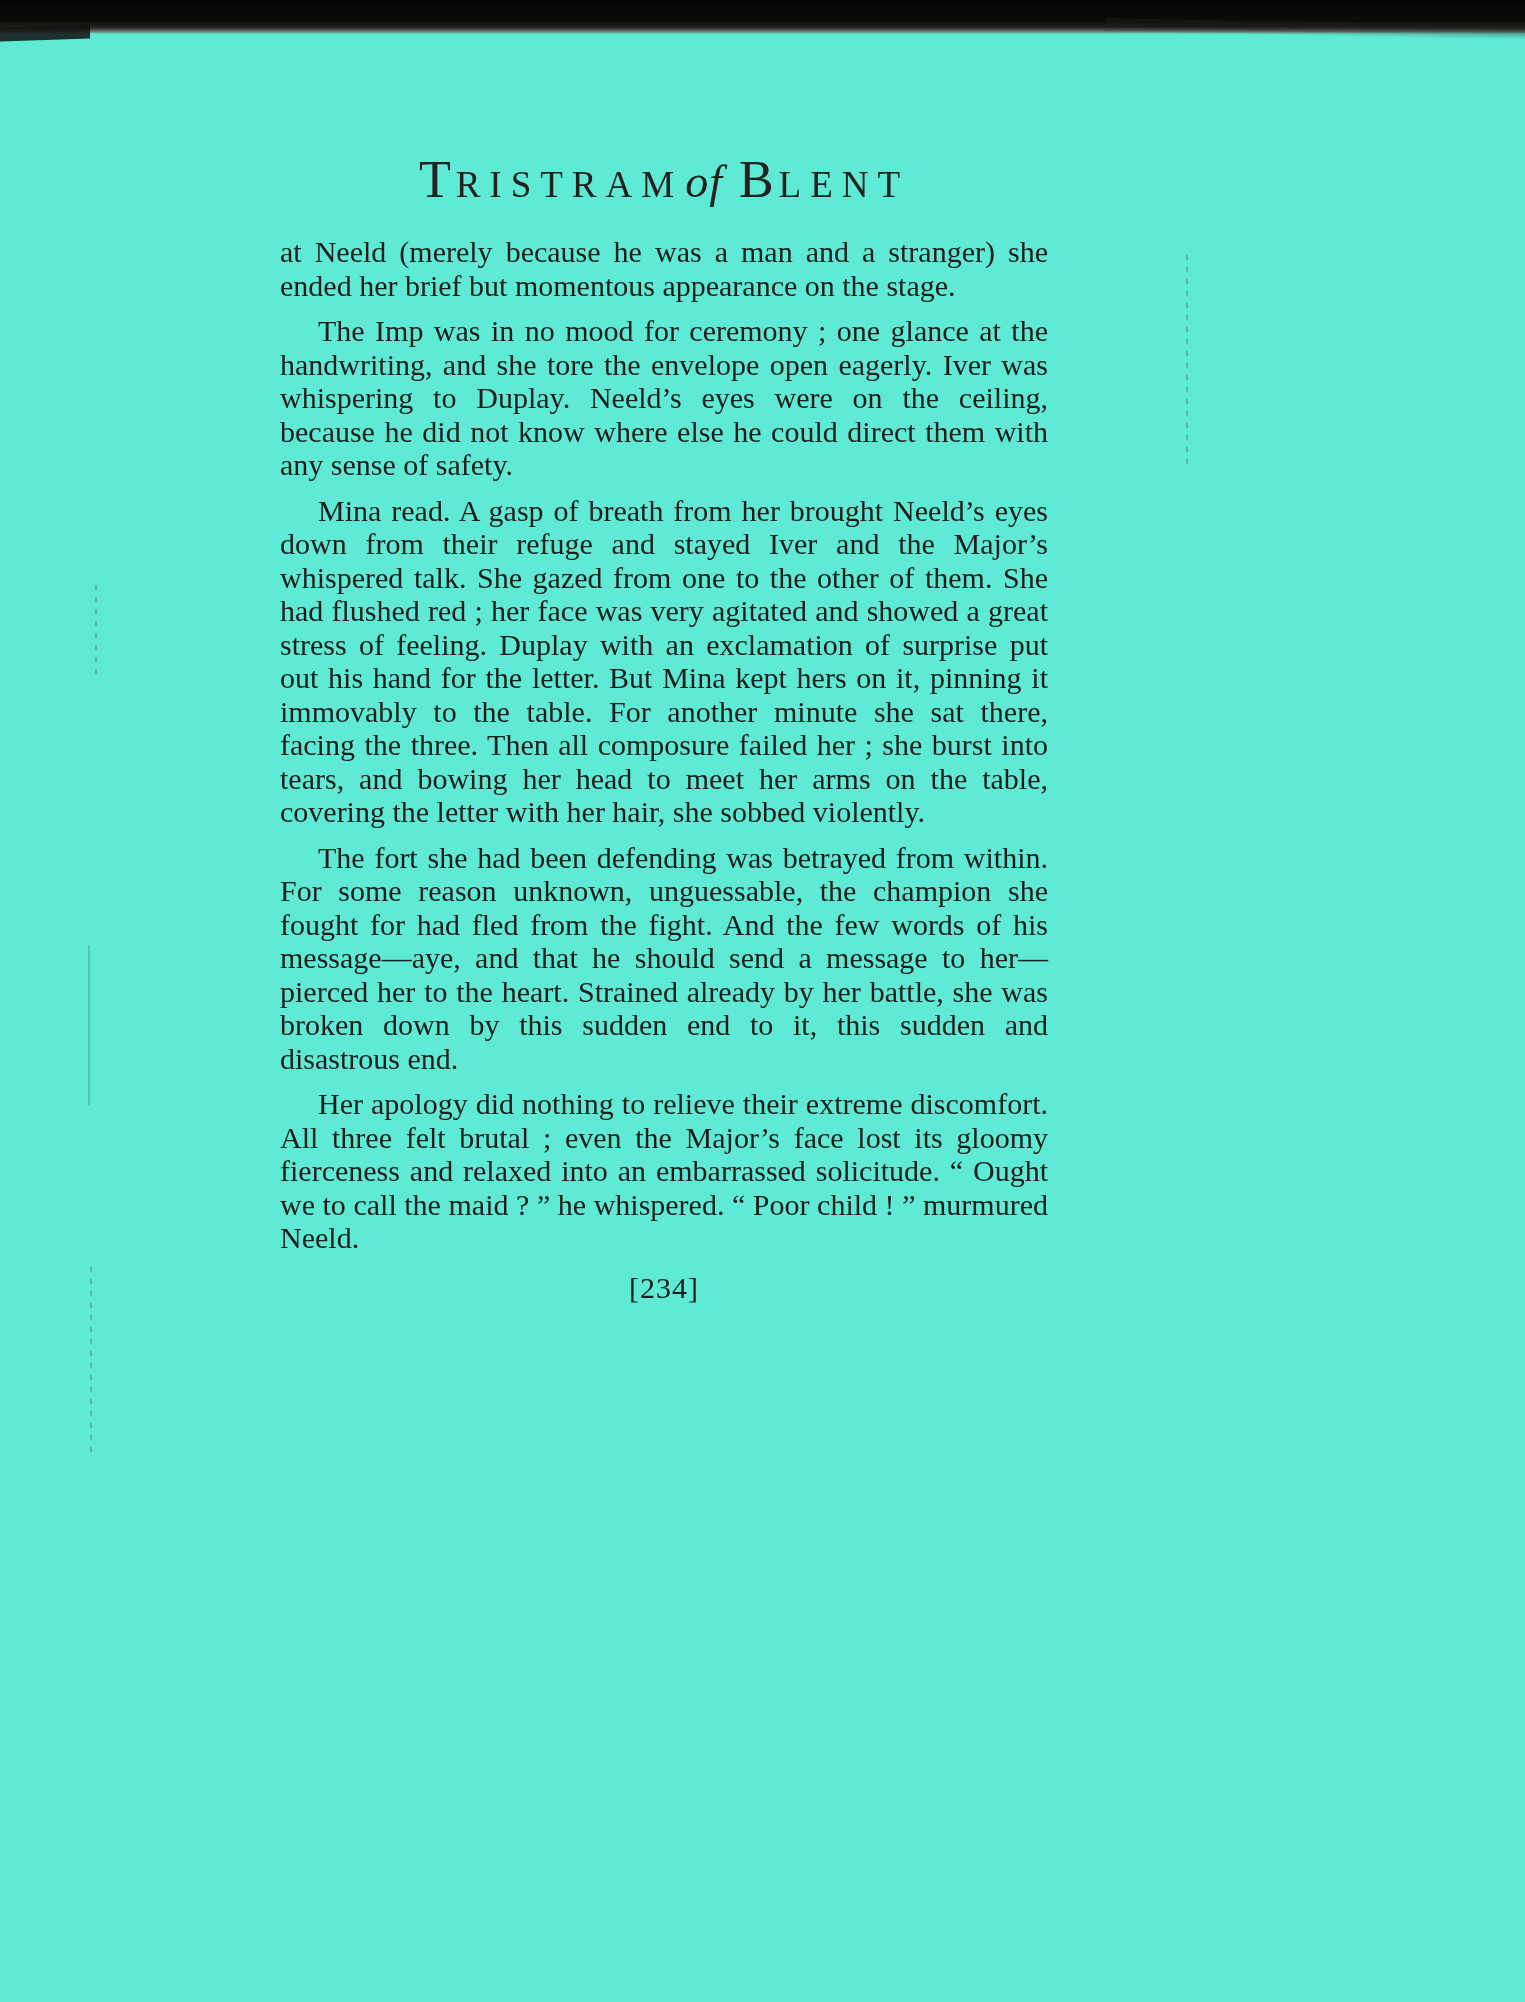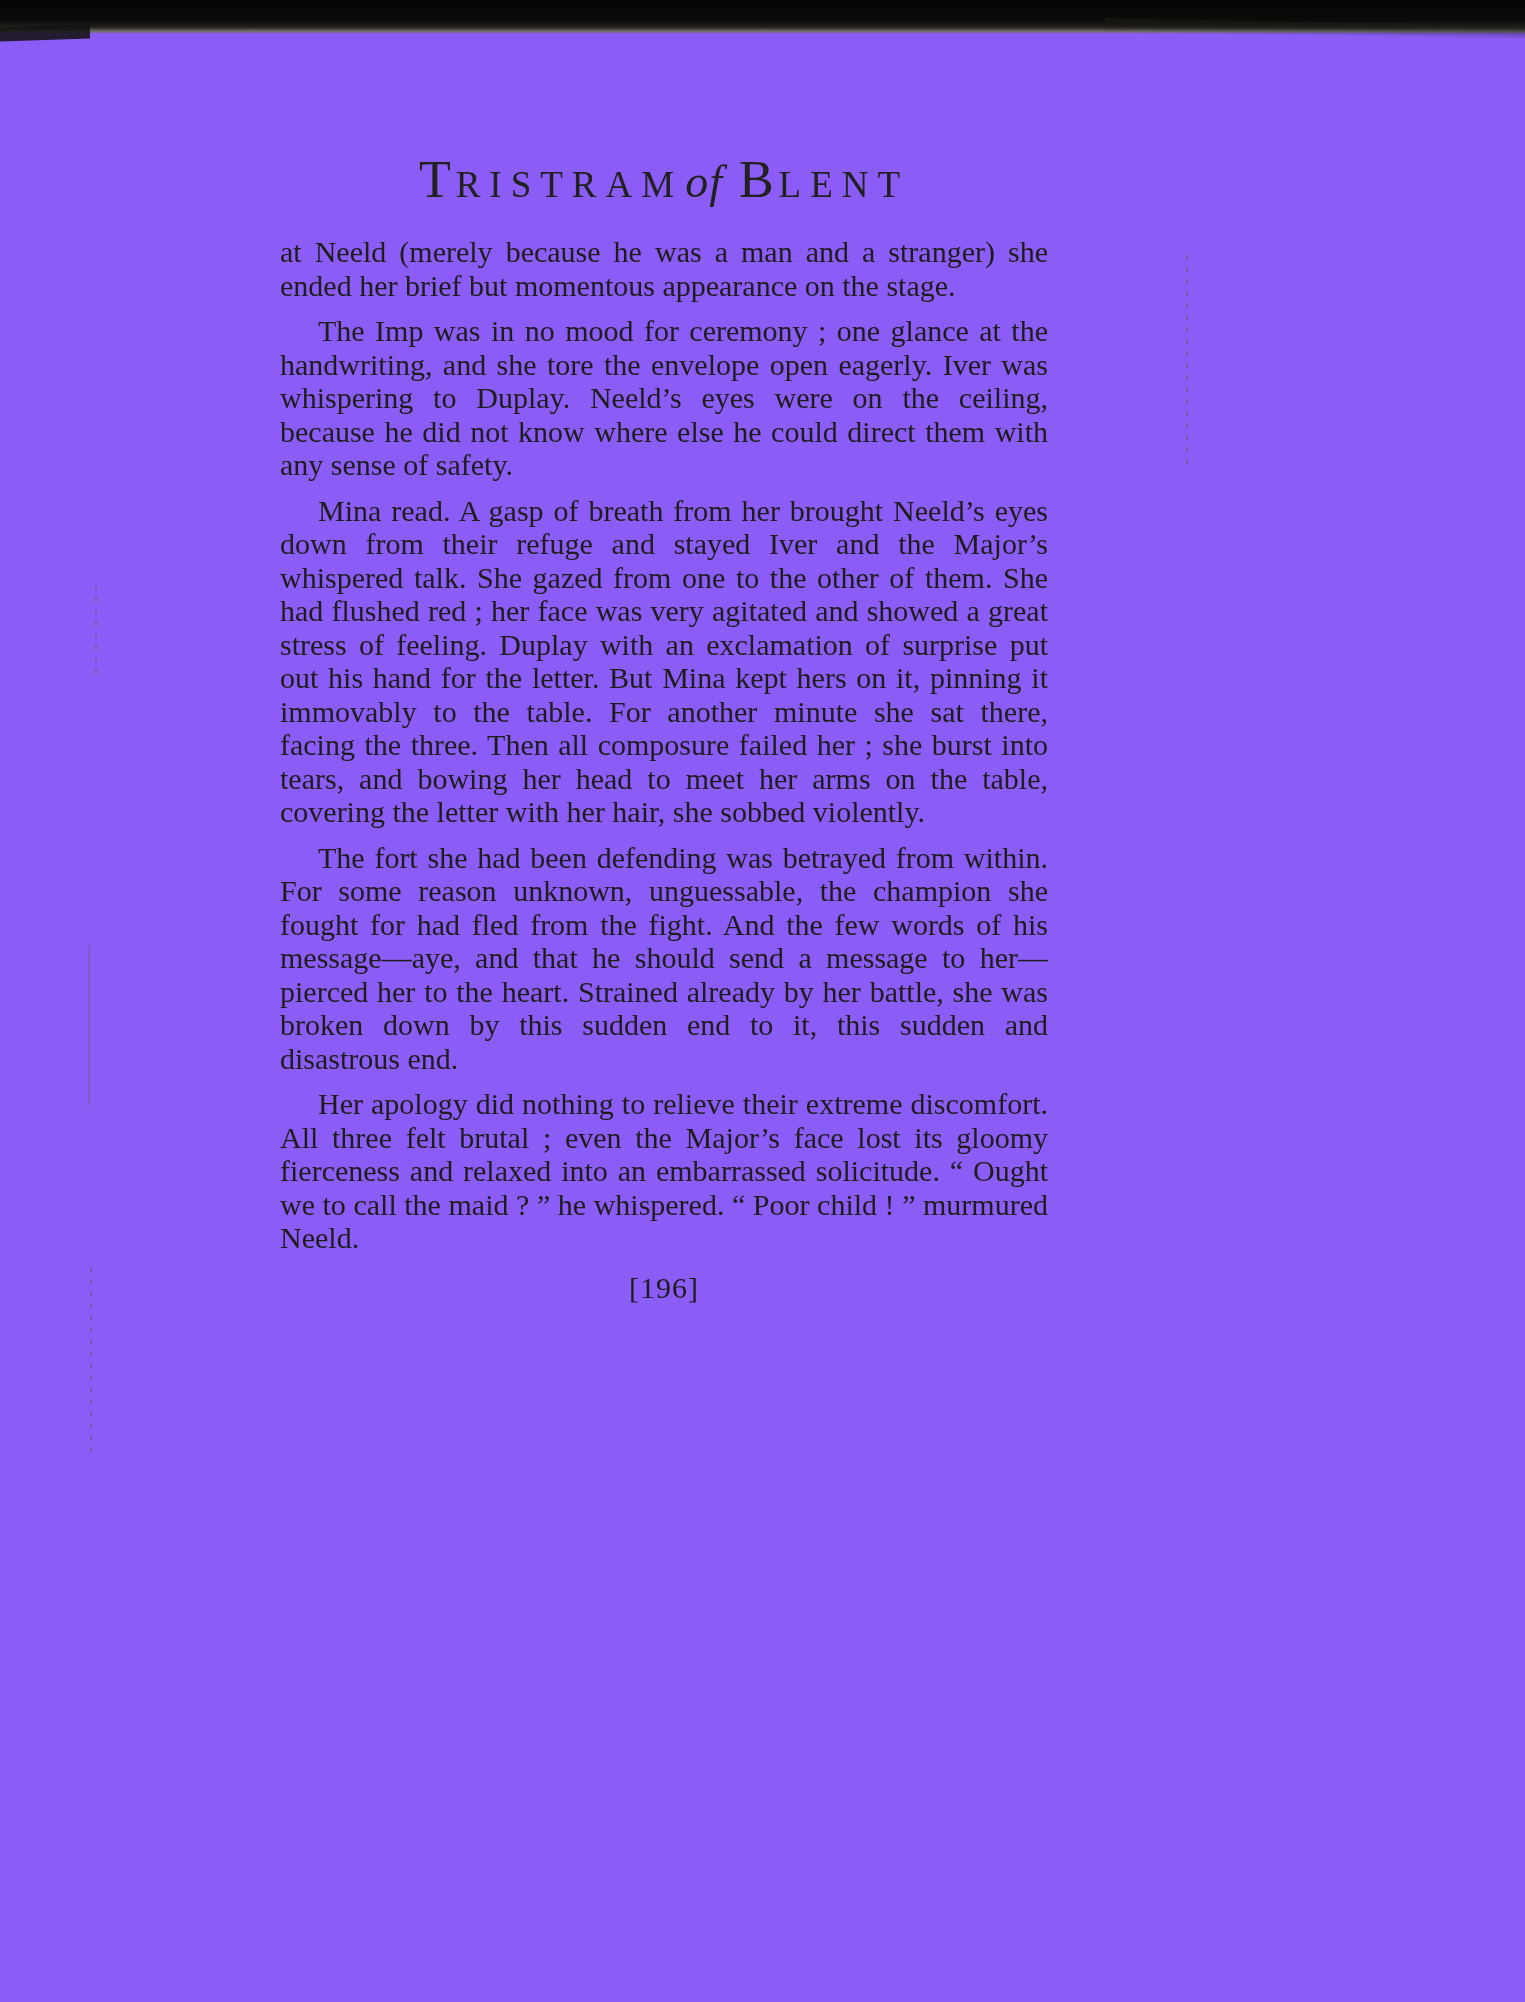--- a/index.html
+++ b/index.html
@@ -2,21 +2,21 @@
 <html><head>
 <meta charset="utf-8">
 <style>
   html, body { margin: 0; padding: 0; }
   body { background: #e9e9e7; }
 
   .page {
     position: relative;
     width: 1525px;
     height: 2002px;
-    background: #8b5cf6;
+    background: #5eead4;
     overflow: hidden;
     font-family: "Liberation Serif", "DejaVu Serif", serif;
     color: #1d1d1b;
   }
 
   
   .scan-bar {
     position: absolute;
     top: 0; left: 0;
     width: 100%;
@@ -107,17 +107,17 @@
     <h1 class="title"><span class="cap">T</span><span class="sc">RISTRAM</span><span class="of">of</span><span class="cap">B</span><span class="sc">LENT</span></h1>
 
     <div class="body-text">
       <p class="noindent">at Neeld (merely because he was a man and a stranger) she ended her brief but momentous appearance on the stage.</p>
       <p>The Imp was in no mood for ceremony ; one glance at the handwriting, and she tore the envelope open eagerly.  Iver was whispering to Duplay.  Neeld’s eyes were on the ceiling, because he did not know where else he could direct them with any sense of safety.</p>
       <p>Mina read.  A gasp of breath from her brought Neeld’s eyes down from their refuge and stayed Iver and the Major’s whispered talk.  She gazed from one to the other of them.  She had flushed red ; her face was very agitated and showed a great stress of feeling. Duplay with an exclamation of surprise put out his hand for the letter.  But Mina kept hers on it, pinning it immovably to the table.  For another minute she sat there, facing the three.  Then all composure failed her ;  she burst into tears, and bowing her head to meet her arms on the table, covering the letter with her hair, she sobbed violently.</p>
       <p>The fort she had been defending was betrayed from within.  For  some  reason  unknown,  unguessable, the champion she fought for had fled from the fight. And the few words of his message—aye, and that he should  send  a  message  to  her—pierced  her  to  the heart.  Strained already by her battle, she was broken down by this sudden end to it, this sudden and disastrous end.</p>
       <p>Her apology did nothing to relieve their extreme discomfort.  All three felt brutal ;  even the Major’s face lost its gloomy fierceness and relaxed into an embarrassed solicitude.  “ Ought we to call the maid ? ” he whispered.  “ Poor child ! ” murmured Neeld.</p>
     </div>
 
-    <div class="page-number">[196]</div>
+    <div class="page-number">[234]</div>
 
   </div>
 
 </div>
 
 </body></html>

